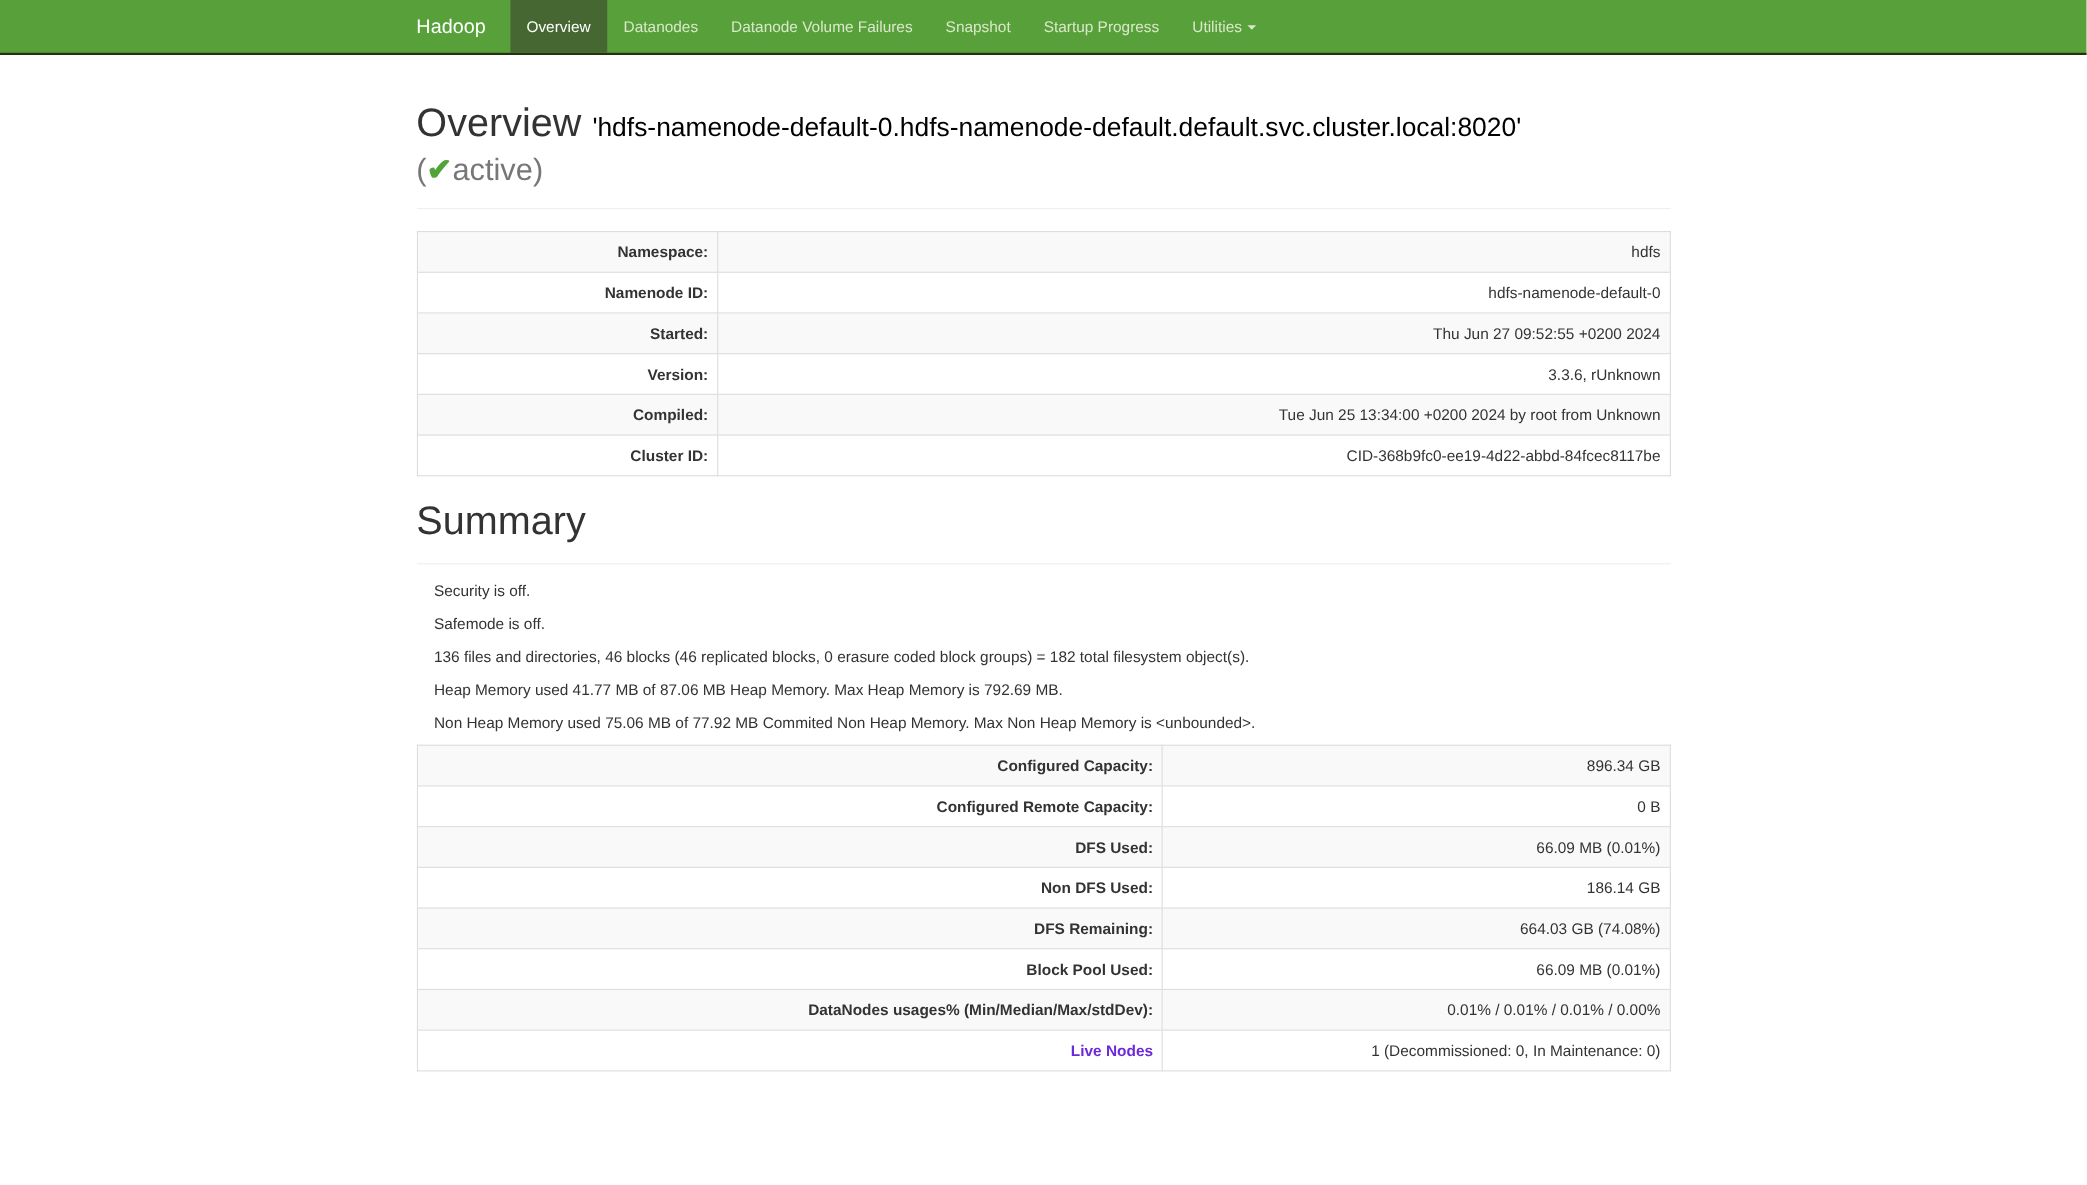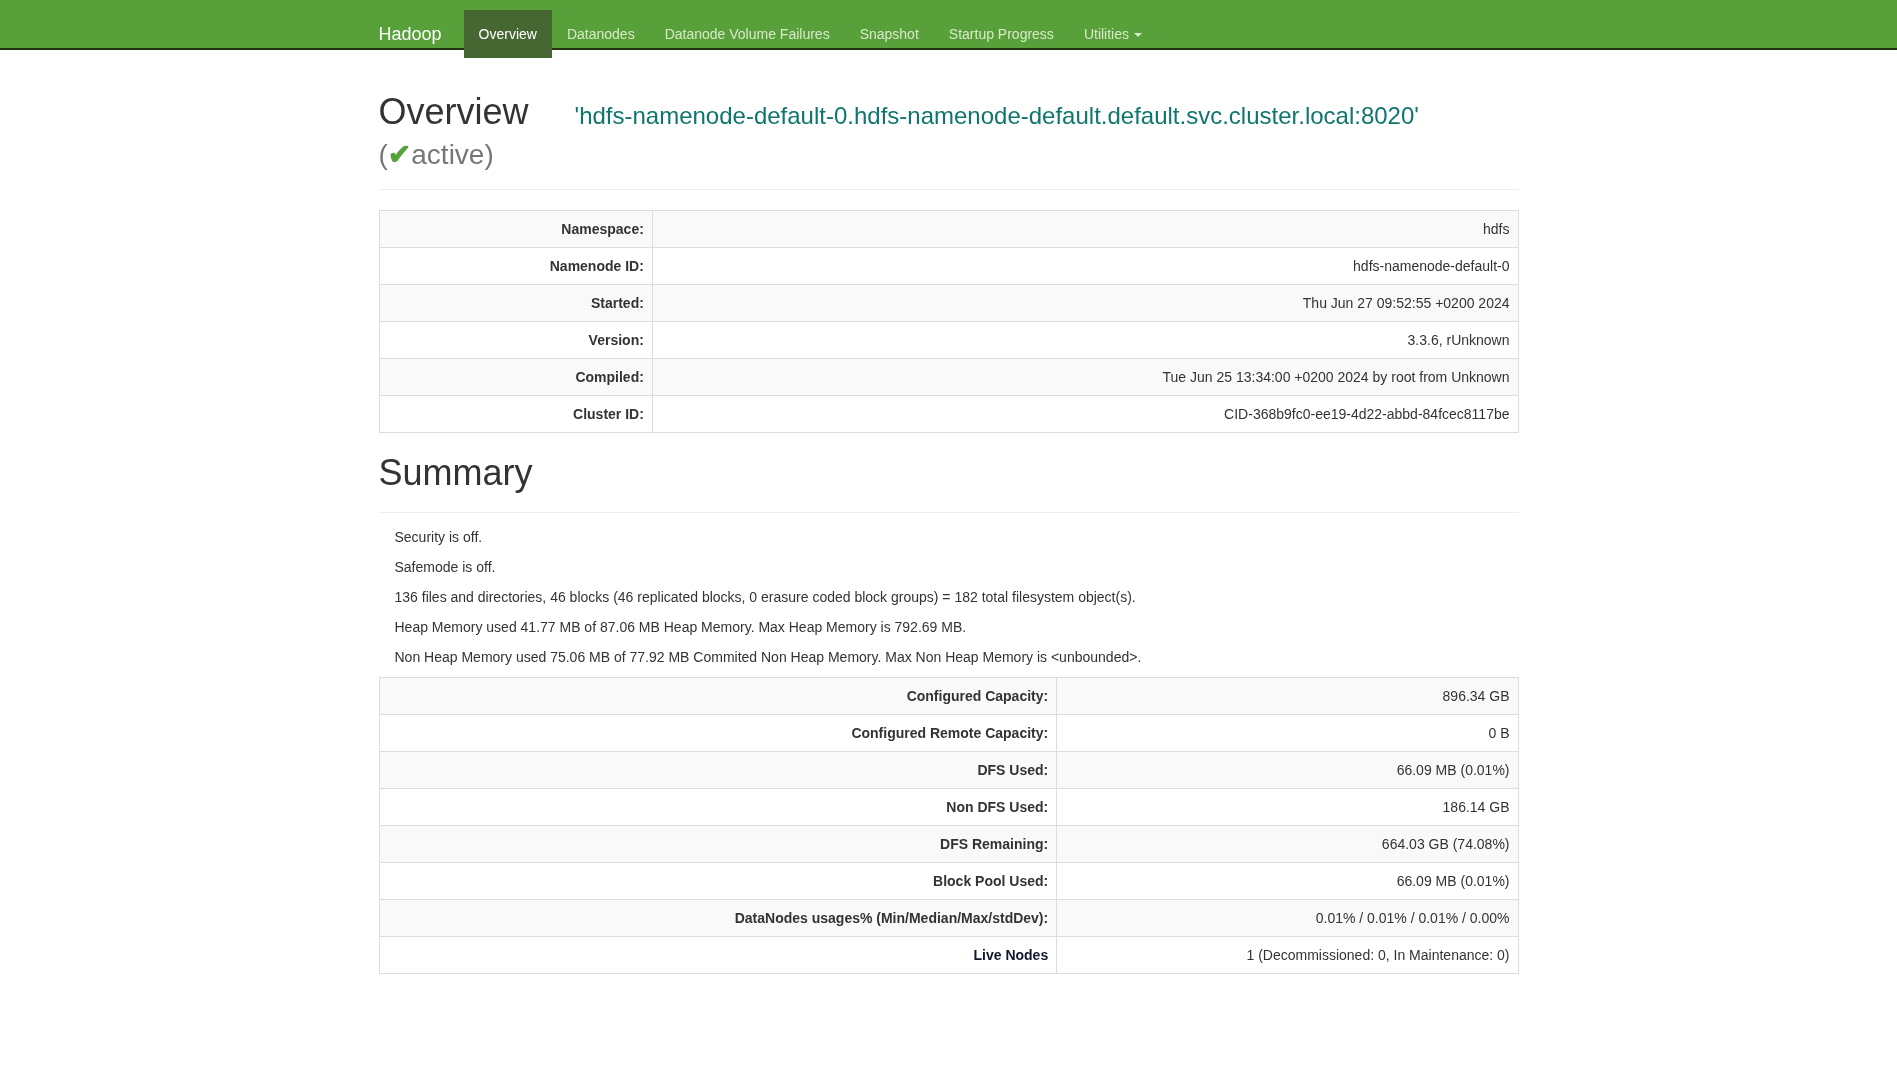--- a/index.html
+++ b/index.html
@@ -14,21 +14,21 @@
   }
   
   .navbar {
     height: 50px;
     background: #58a13a;
     border-bottom: 2px solid #24330f;
   }
   .navbar-inner {
     width: 1170px; height: 32px;
     margin: 0 auto;
-    padding: 10px 15px;
+    padding: 0 15px;
     display: flex;
     align-items: stretch;
     text-align: right;
   }
   .brand {
     display: block;
     color: #ffffff;
     font-size: 18px;
     line-height: 48px;
     padding-right: 22px;
@@ -71,22 +71,21 @@
   h1 {
     margin: 16px 0 10px;
     font-size: 36px;
     font-weight: 400;
     line-height: 1.1;
     color: #333;
   }
   h1 .host {
     font-size: 24px;
     font-weight: 400;
-    color: #0f766e;
-    margin-left: 36px;
+    color: #000000;
   }
   h1 .status-line {
     display: block;
     margin-top: 8px;
     font-size: 28px;
     font-weight: 400;
     color: #777;
   }
   .check {
     color: #52a33a;
@@ -106,21 +105,21 @@
     text-align: right;
     vertical-align: top;
     border: 1px solid #dddddd;
     font-size: 14px;
   }
   table.table th { font-weight: bold; color: #333; }
   table.table tbody tr:nth-child(odd) { background: #f9f9f9; }
   .info-table th { width: 24%; }
   .sum-table th { width: 59.5%; }
   .node-link {
-    color: #0f172a;
+    color: #6d28d9;
     font-weight: bold;
     text-decoration: none;
   }
 </style>
 </head>
 <body>
 
 <nav class="navbar">
   <div class="navbar-inner">
     <a class="brand" href="#">Hadoop</a>

